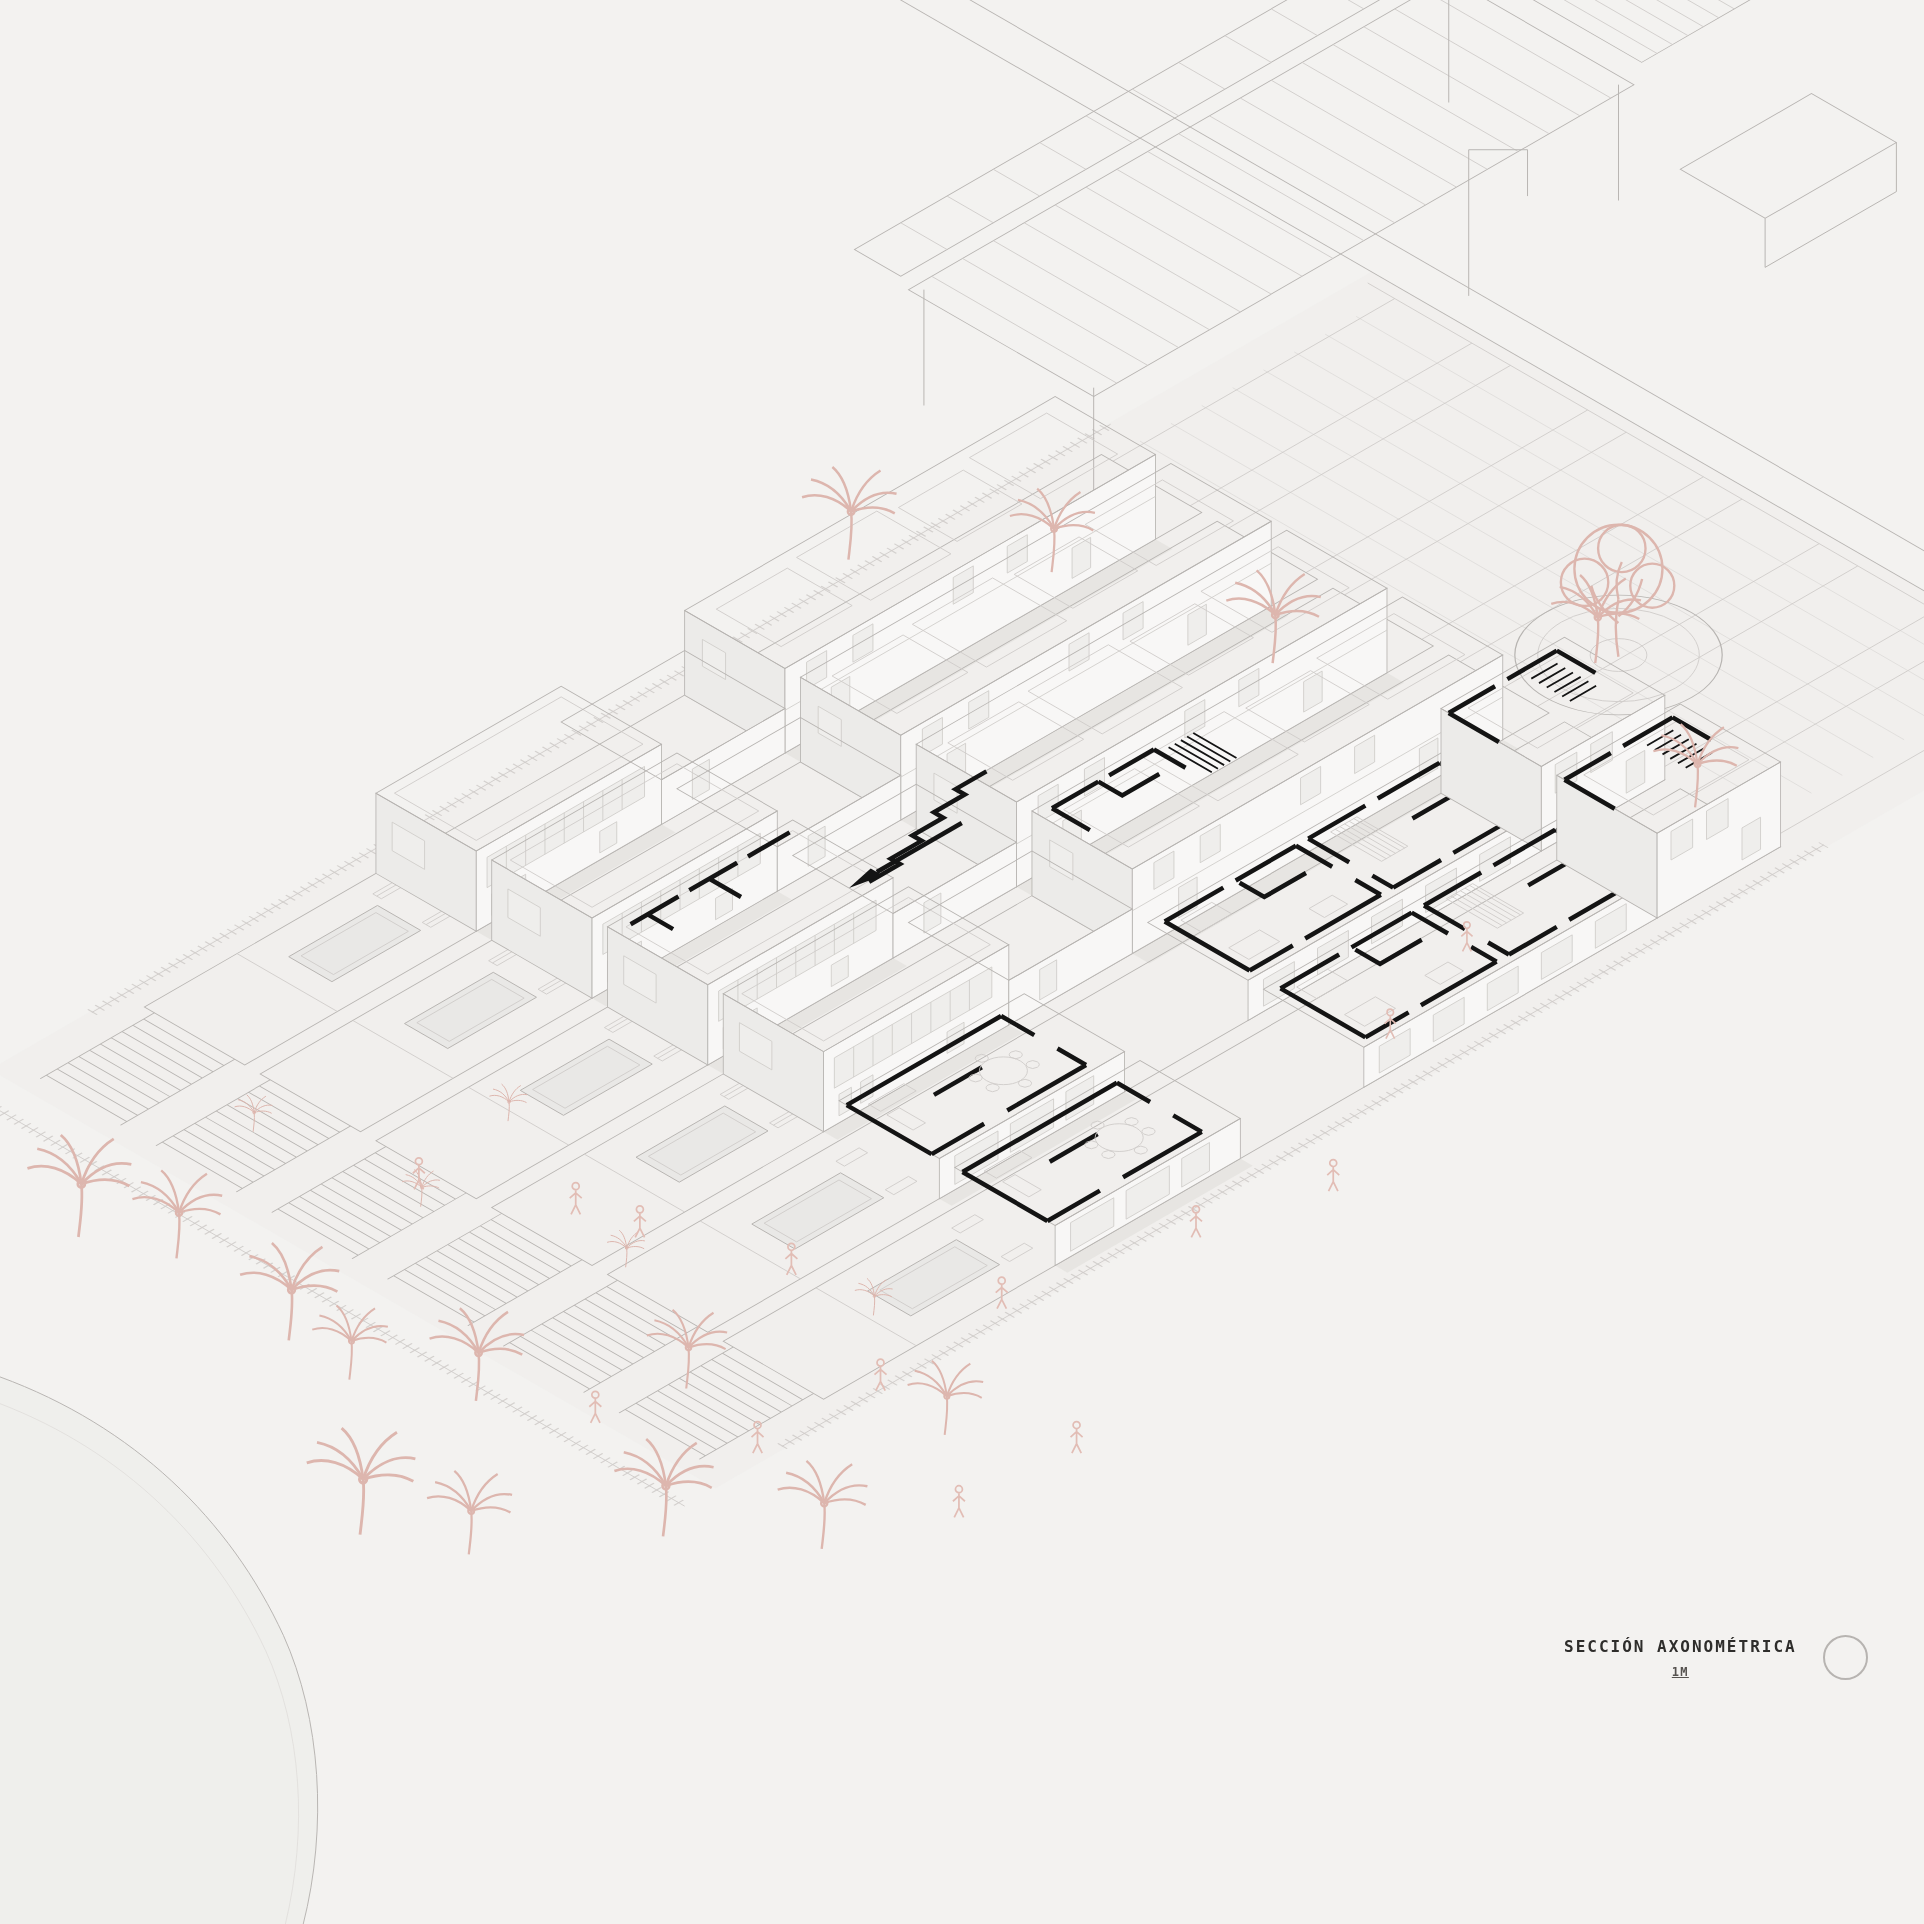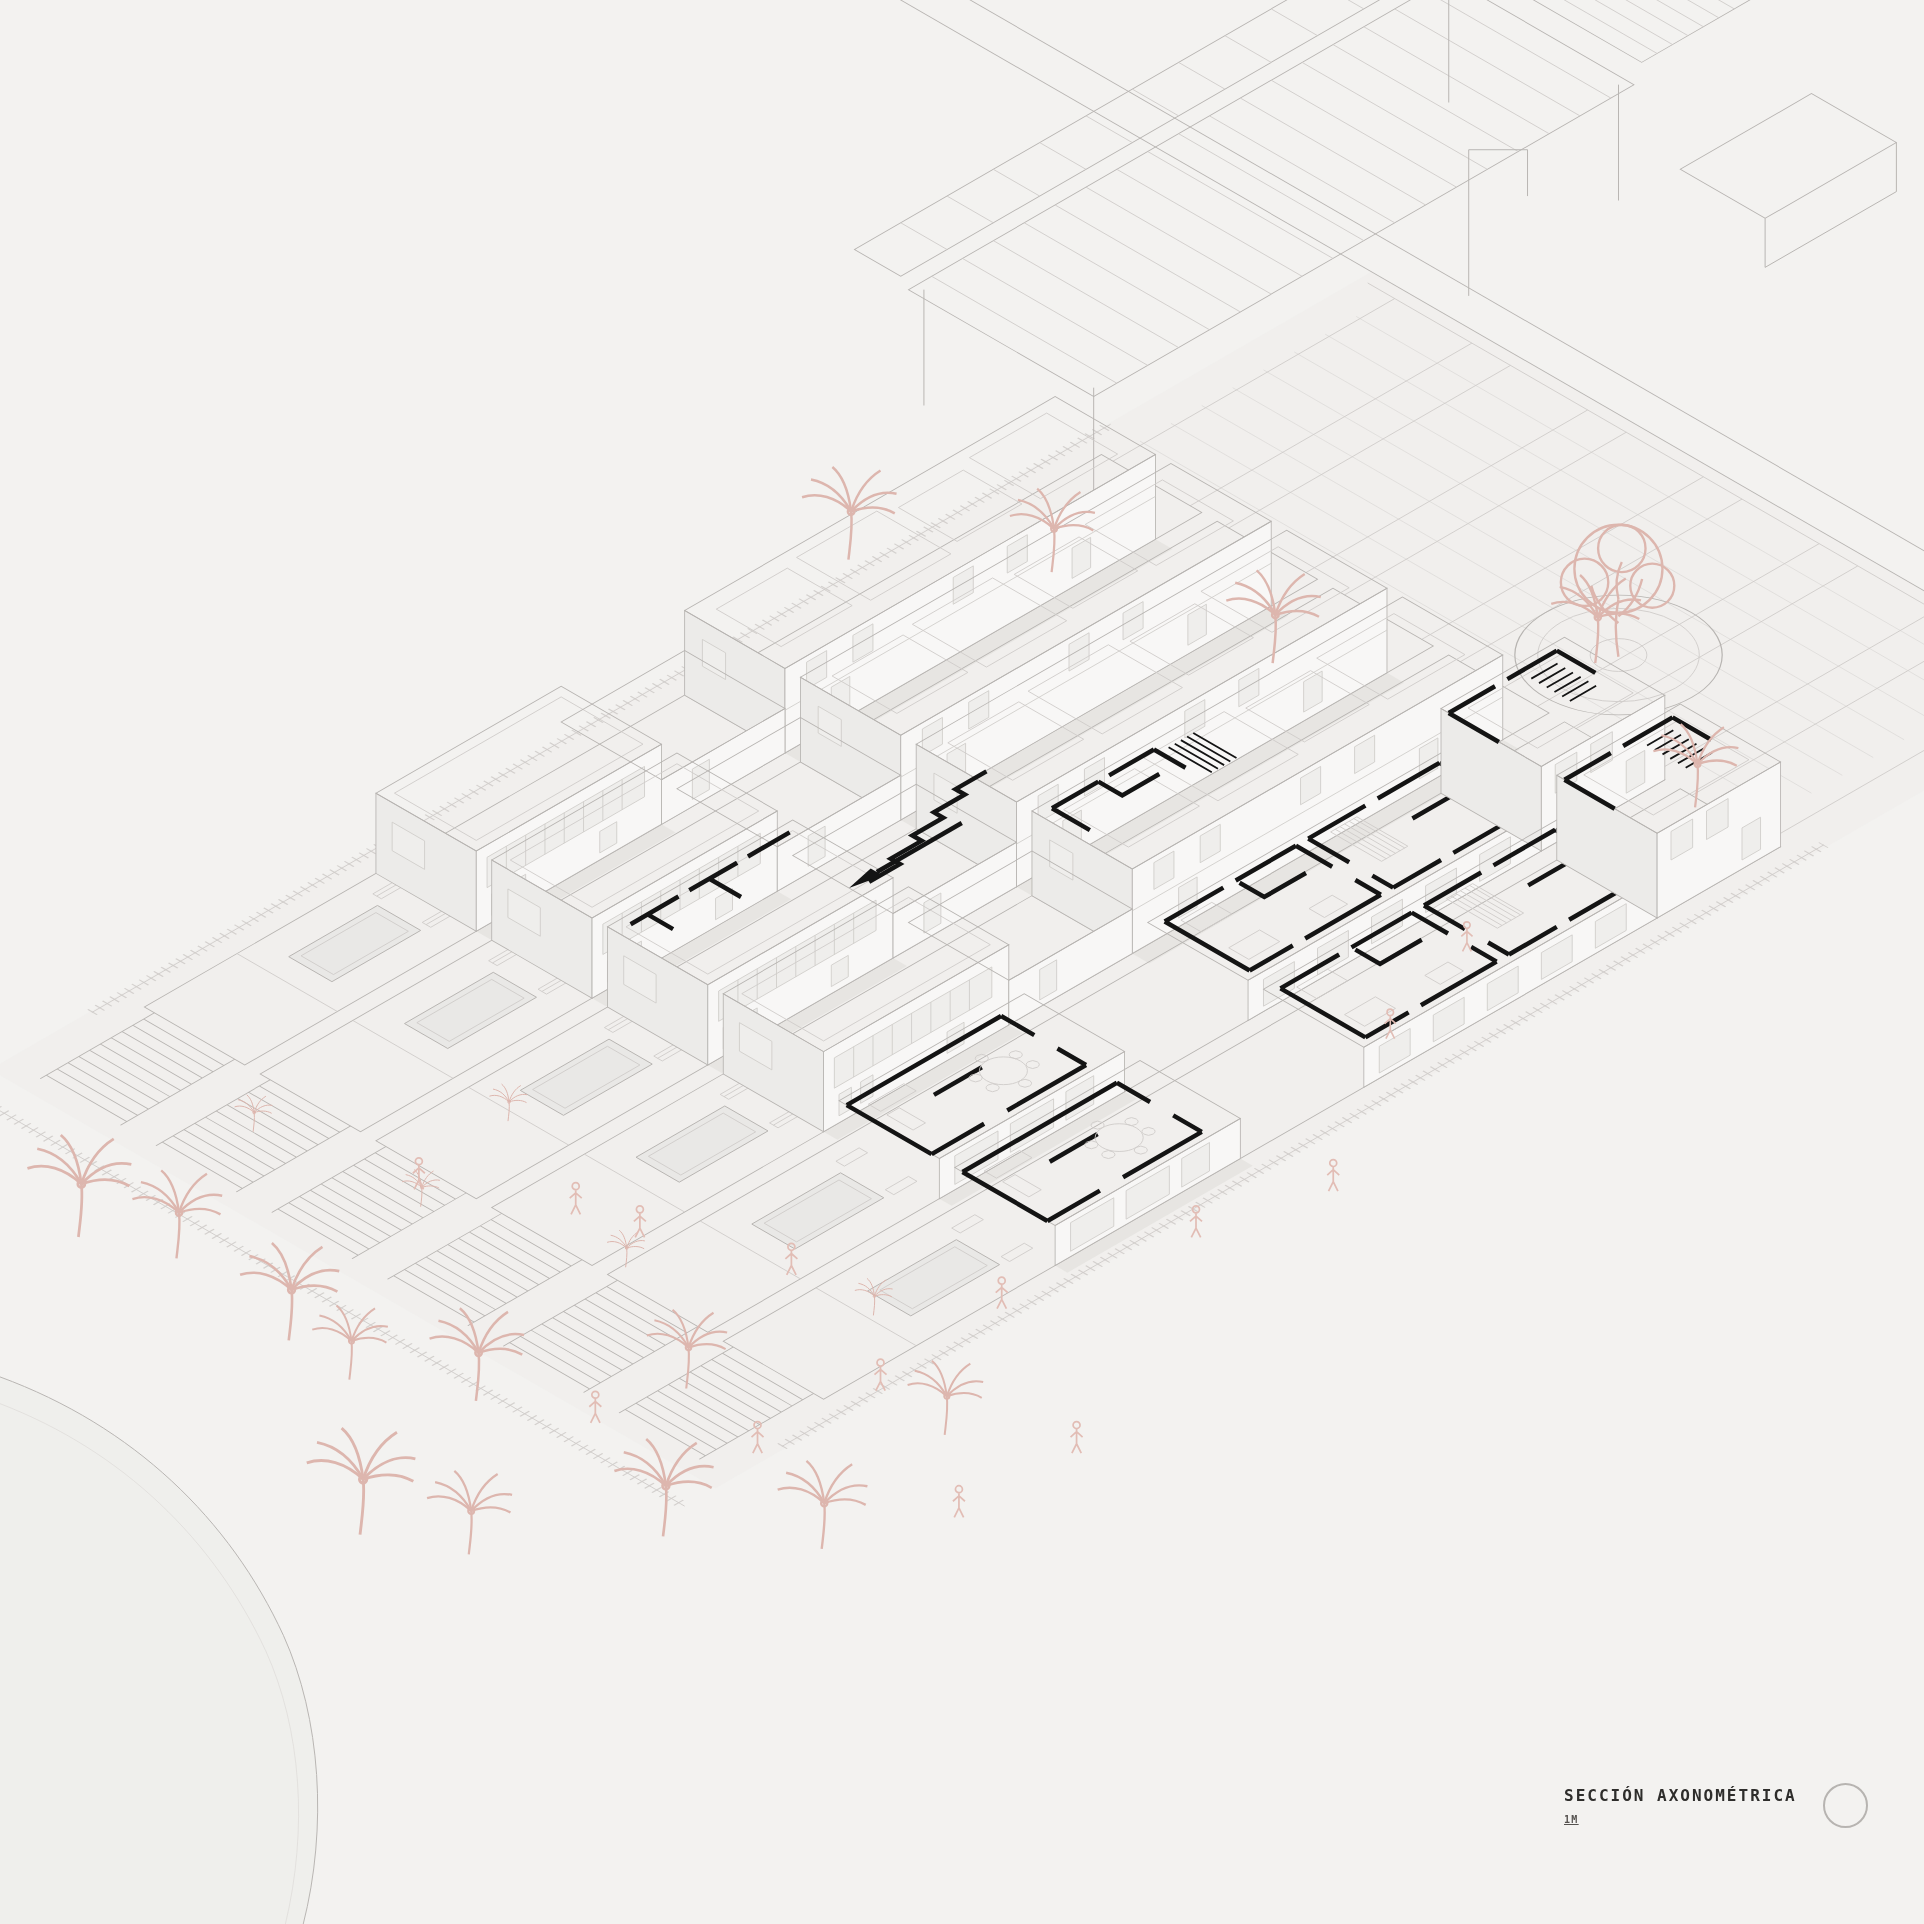--- a/index.html
+++ b/index.html
@@ -23,30 +23,30 @@
   .ground{fill:var(--ground,#eeedeb);stroke:none;opacity:.55;}
   .beach{fill:var(--ground,#eeedeb);stroke:none;opacity:.8;}
   .cut  {fill:none;stroke:var(--cut,#141414);stroke-width:4.5;stroke-linecap:butt;stroke-linejoin:miter;vector-effect:non-scaling-stroke;}
   .cutthin{fill:none;stroke:var(--cut,#141414);stroke-width:1.8;vector-effect:non-scaling-stroke;}
   .cutfill{fill:var(--cut,#141414);stroke:none;}
   .pink {fill:none;stroke:var(--veg,#ddb6ae);stroke-width:1.4;}
   .pinkfig{fill:none;stroke:var(--fig,#e2bdb5);stroke-width:1.3;}
   .fence{fill:none;stroke:var(--fence,#c9c6c3);stroke-width:12;stroke-dasharray:1.5 8;opacity:.75;}
   
   .titleblock{
-    position:absolute;left:1564px;top:1783px;
+    position:absolute;left:1564px;top:1635px;
     display:flex;align-items:center;gap:26px;
   }
   .tb-title{
     font-weight:bold;font-size:16px;letter-spacing:2px;
     color:var(--ink,#2e2d2b);white-space:nowrap;
   }
   .tb-scale{
-    font-weight:bold;font-size:10px;letter-spacing:1.3px;
-    color:var(--muted,#55524f);text-align:left;
+    font-weight:bold;font-size:12px;letter-spacing:1.3px;
+    color:var(--muted,#55524f);text-align:center;
     text-decoration:underline;margin-top:9px;
   }
   .tb-circle{
     width:41px;height:41px;border-radius:50%;
     border:2.2px solid var(--line,#9b9895);
     background:transparent;flex:0 0 auto;
   }
 </style>
 </head>
 <body>

